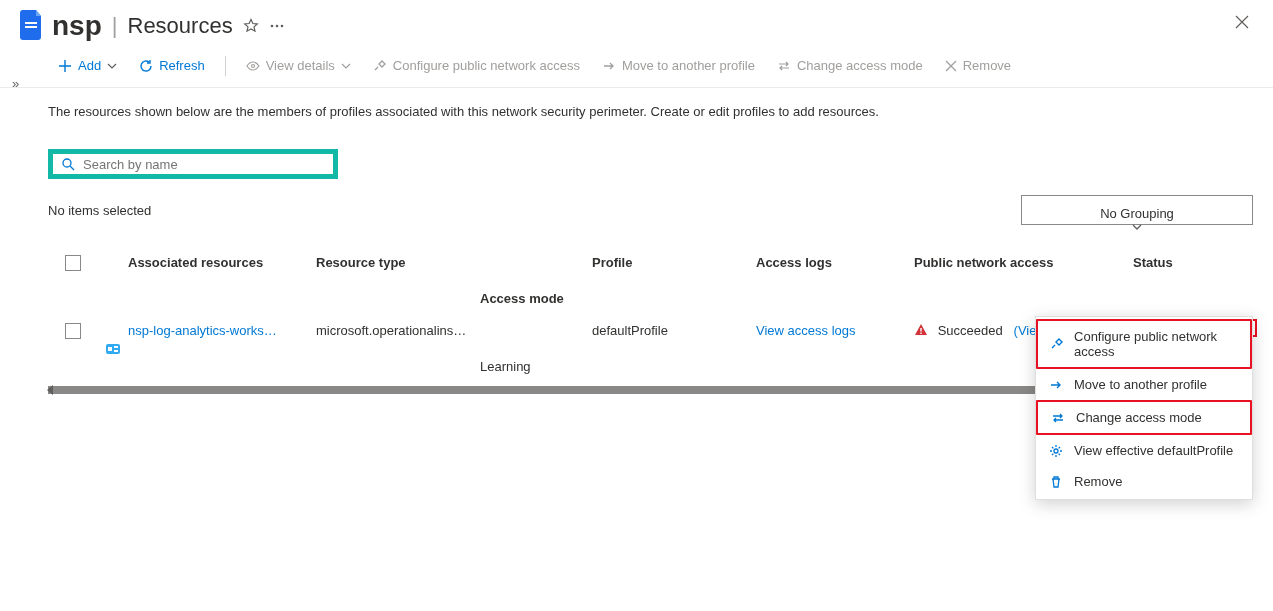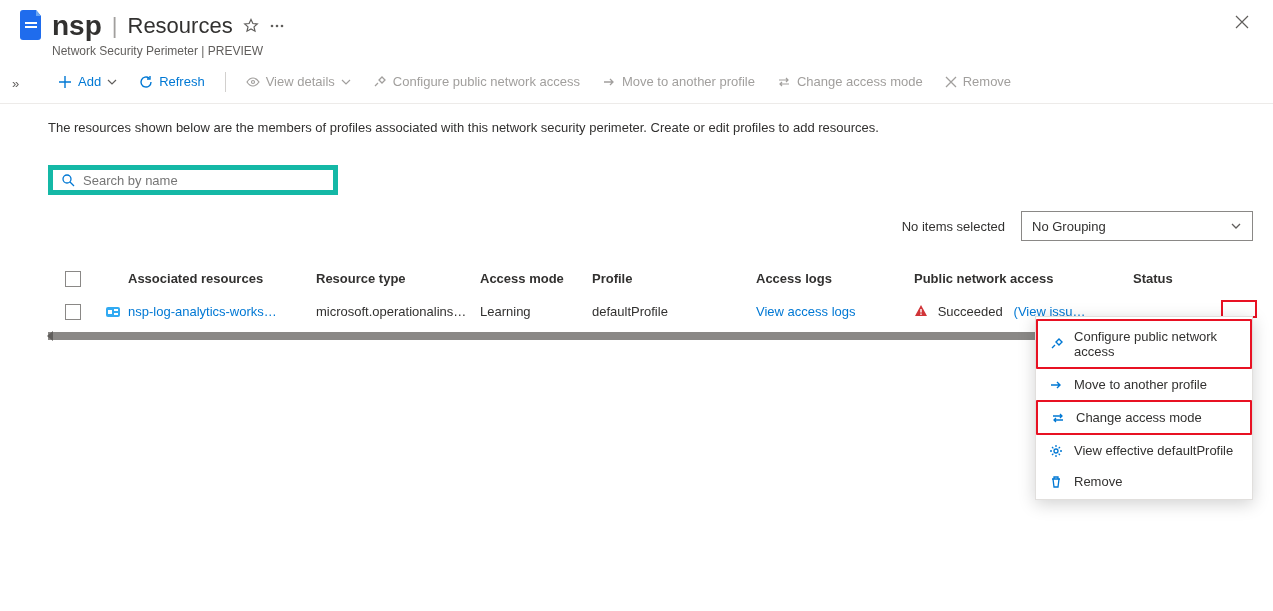--- a/index.html
+++ b/index.html
@@ -74,46 +74,46 @@
       display: flex; align-items: center;
       width: 290px; height: 30px;
       border: 5px solid #14b8a6;
       padding: 0 8px;
       gap: 8px;
     }
     .search-box input {
       border: none; outline: none; flex: 1; font-size: 13px;
     }
     .filter-row {
-      display: flex; align-items: center; justify-content: flex-end;
+      display: flex; align-items: center; justify-content: space-between;
       padding: 10px 20px 10px 48px;
       gap: 16px;
     }
     .no-selected { font-size: 13px; color: #323130; }
     .grouping-select {
       width: 232px; height: 30px;
       border: 1px solid #8a8886;
       display: flex; align-items: center; justify-content: space-between;
-      padding: 10px 10px; font-size: 13px; cursor: pointer;
+      padding: 10px 10px; font-size: 13px; cursor: pointer; flex-direction: column;
     }
     .table {
       margin: 12px 20px 0 48px;
       position: relative;
     }
     .thead, .trow {
       display: flex;
       padding: 8px 0;
     }
     .thead { border-bottom: 0; font-weight: 600; font-size: 13px; }
     .trow { font-size: 13px; border-top: 1px solid transparent; }
     .col-check { width: 50px; display:flex; justify-content:center; }
     .col-icon { width: 30px; display:flex; justify-content:center; }
     .col-name { width: 160px; padding-right: 8px; }
     .col-type { width: 164px; padding-right: 8px; margin-left: 28px; }
-    .col-mode { width: 112px; }
+    .col-mode { width: 112px; margin-top: 36px; }
     .col-profile { width: 164px; }
     .col-logs { width: 158px; }
     .col-pna { width: 219px; }
     .col-status { flex: 1; }
     .link-text { color: #0078d4; cursor: pointer; }
     .check { width: 16px; height: 16px; border: 1px solid #8a8886; cursor: pointer; background:#fff; }
     .warn-tri { display:inline-flex; margin-right: 6px; vertical-align:-2px; }
     .scroller {
       margin: 4px 20px 0 48px;
       height: 8px; background: #8a8886; position: relative;
@@ -168,21 +168,20 @@
           </svg>
       </span>
       <span class="ellipsis-icon">
         <svg width="16" height="16" viewBox="0 0 16 16">
             <circle cx="3" cy="8" r="1.3" fill="#605e5c"></circle>
             <circle cx="8" cy="8" r="1.3" fill="#605e5c"></circle>
             <circle cx="13" cy="8" r="1.3" fill="#605e5c"></circle>
           </svg>
       </span>
     </div>
-    <div class="subtitle">Network Security Perimeter | PREVIEW</div>
   </div>
   <span class="close-btn">
     <svg width="14" height="14" viewBox="0 0 14 14">
         <path d="M1 1l12 12M13 1L1 13" stroke="#605e5c" stroke-width="1.2"></path>
       </svg>
   </span>
 </div>
 
 <span class="collapse-handle">»</span>
 

